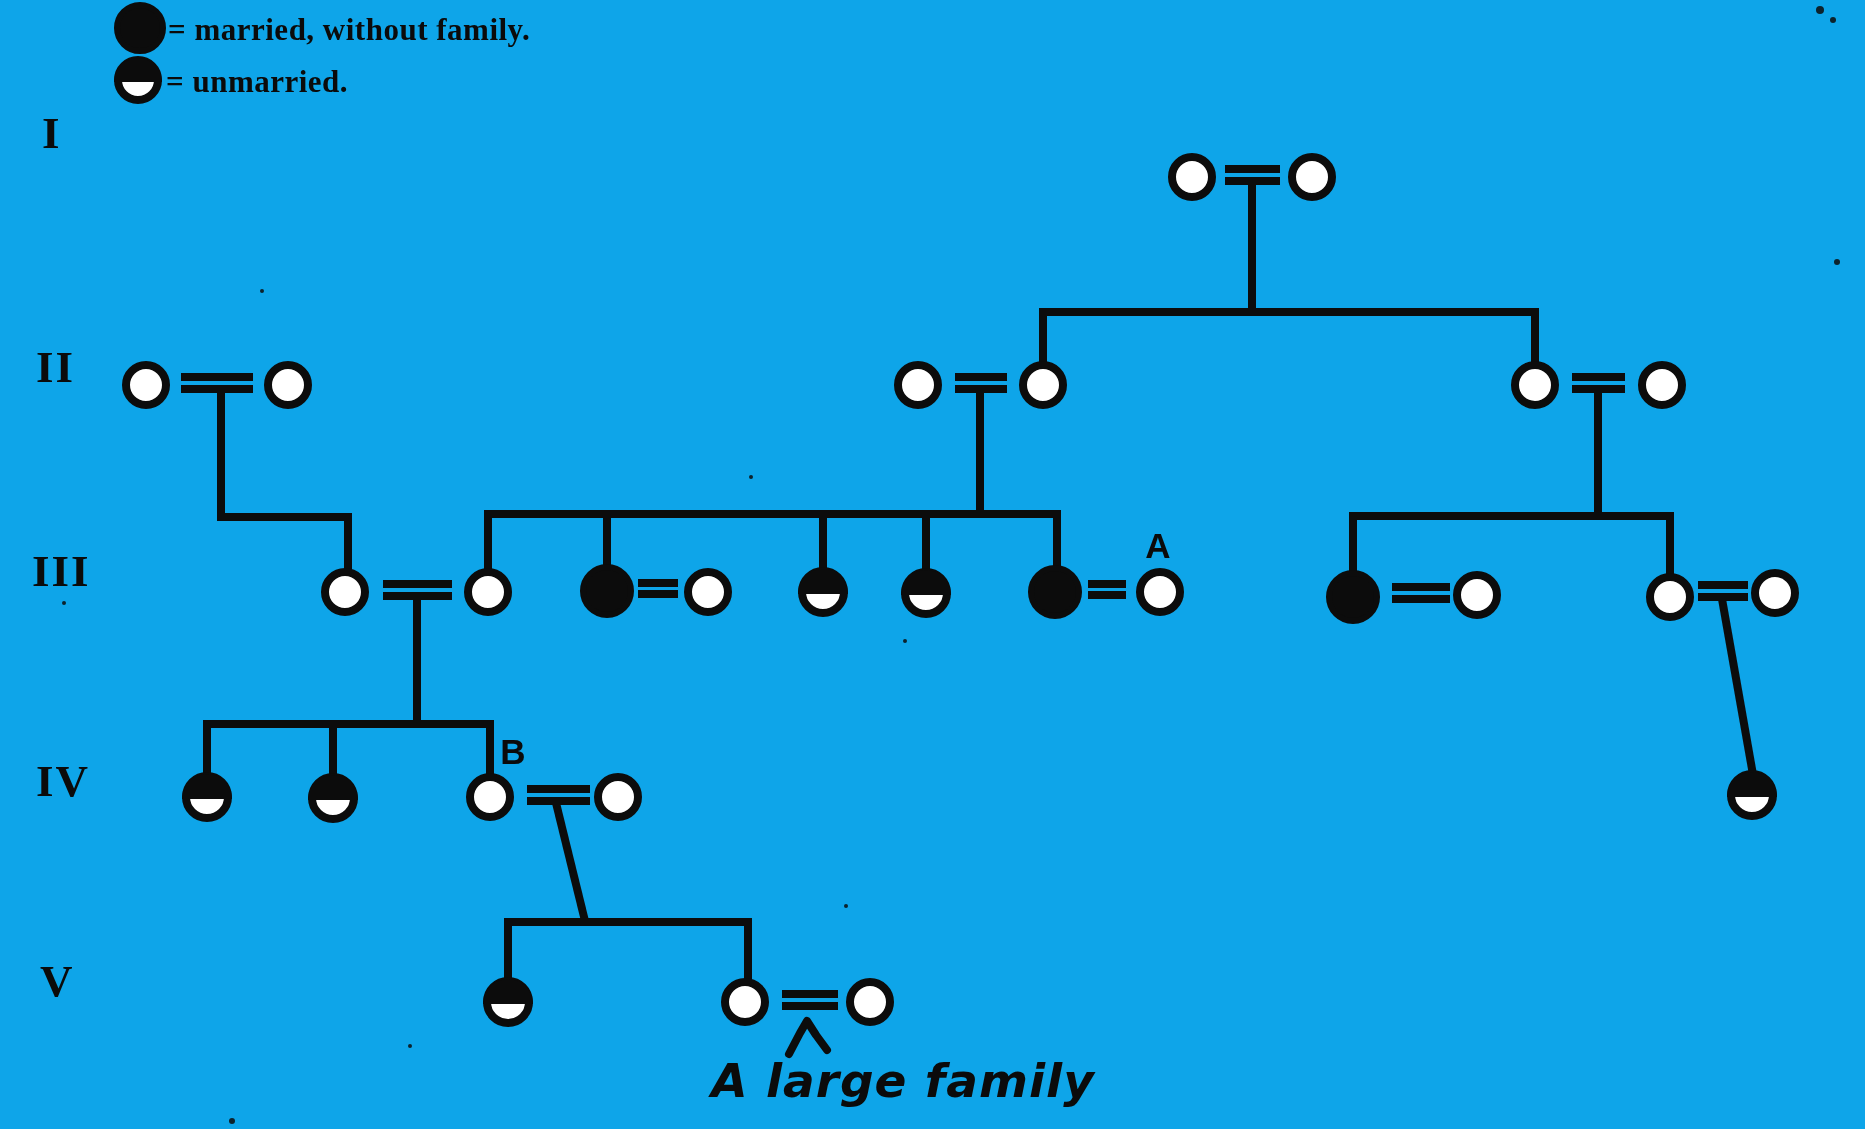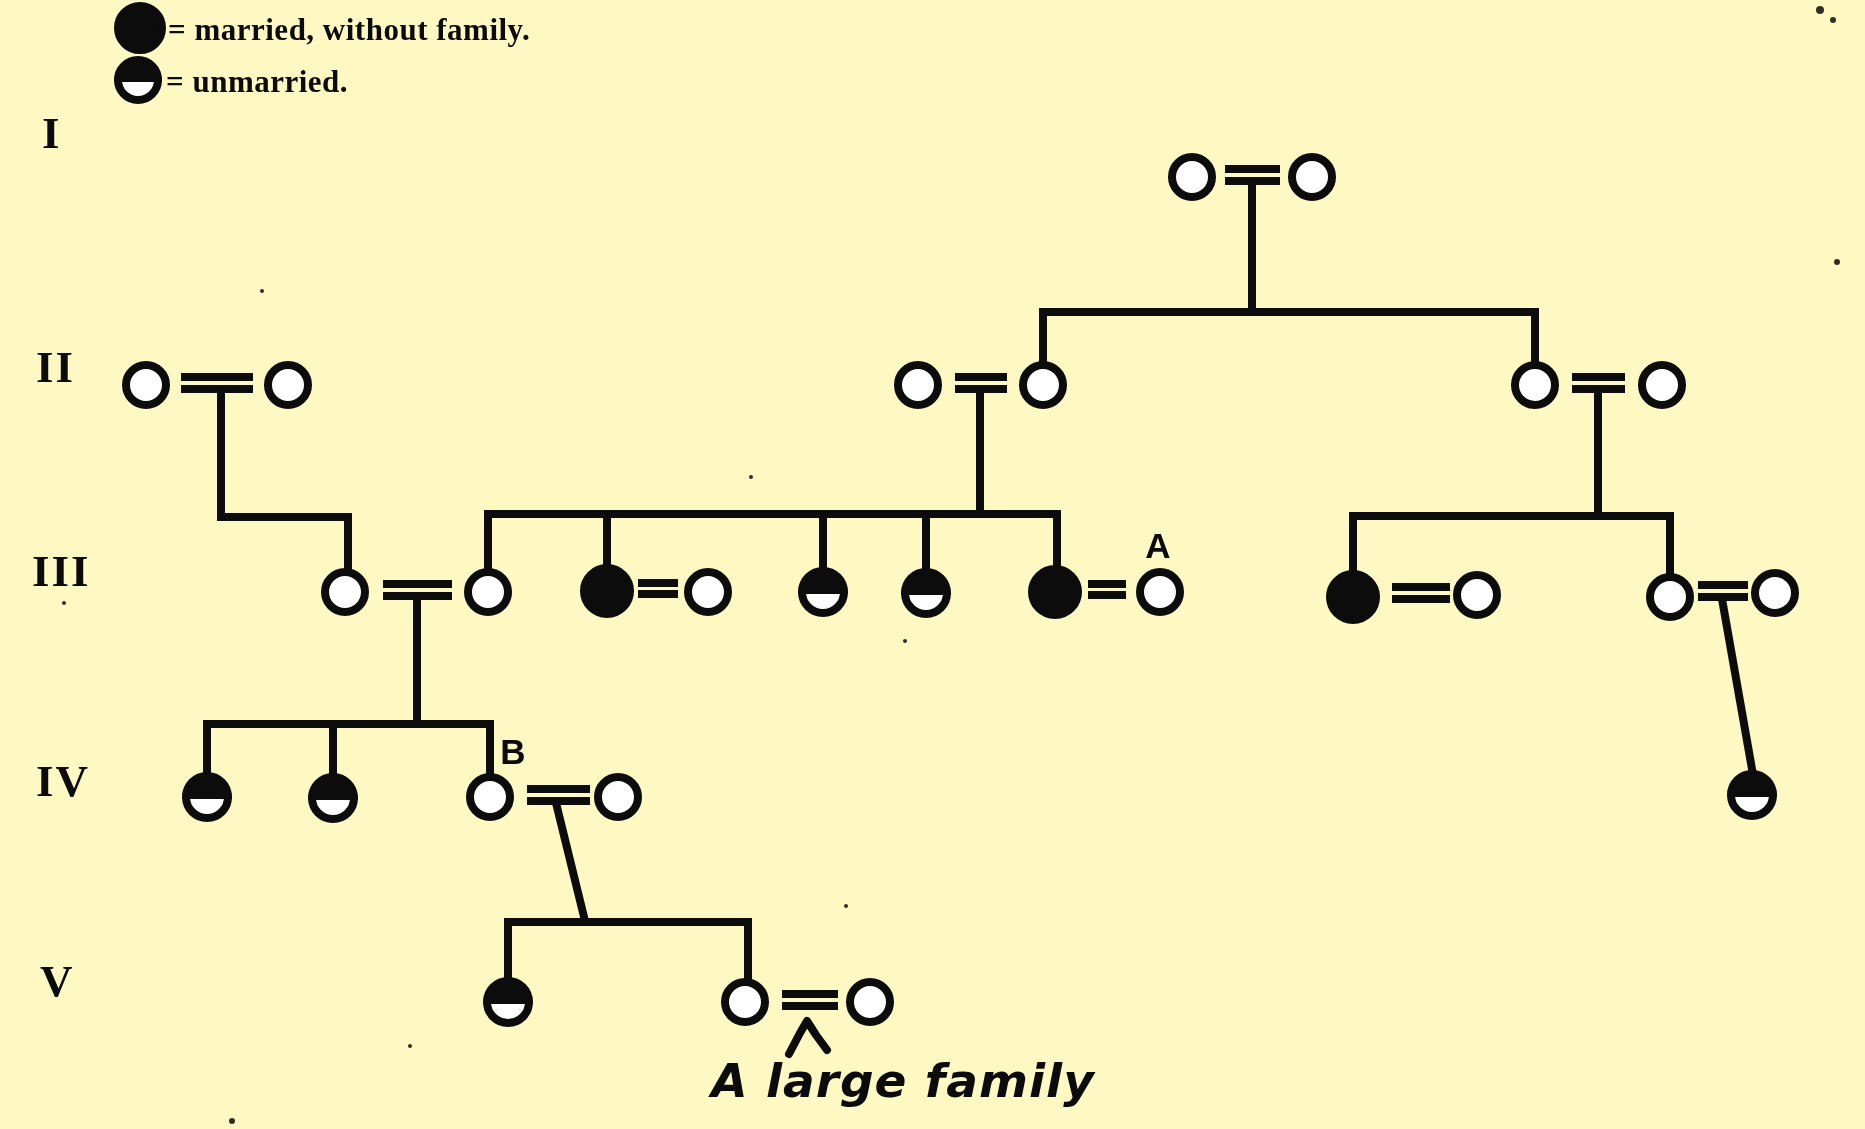--- a/index.html
+++ b/index.html
@@ -1,19 +1,19 @@
 <!DOCTYPE html>
 <html><head>
 <meta charset="utf-8">
 <style>
   html,body{margin:0;padding:0;background:#e8e8e8;}
   .page{
     position:relative;
     width:1865px;height:1129px;
-    background:#fef9c3;
+    background:#0ea5e9;
     overflow:hidden;
     font-family:"Liberation Serif", serif;
   }
   svg{position:absolute;left:0;top:0;}
   .ln{stroke:#0c0c0c;stroke-width:8;fill:none;stroke-linecap:square;}
   .mln{stroke:#0c0c0c;stroke-width:8;fill:none;stroke-linecap:butt;}
   .caret{stroke:#0c0c0c;stroke-width:8;fill:none;stroke-linecap:round;stroke-linejoin:round;}
   text{fill:#0b0b0b;}
   .legend-label{font:700 31px "Liberation Serif", serif;letter-spacing:.5px;}
   .gen-label{font:700 45px "Liberation Serif", serif;letter-spacing:2px;}

